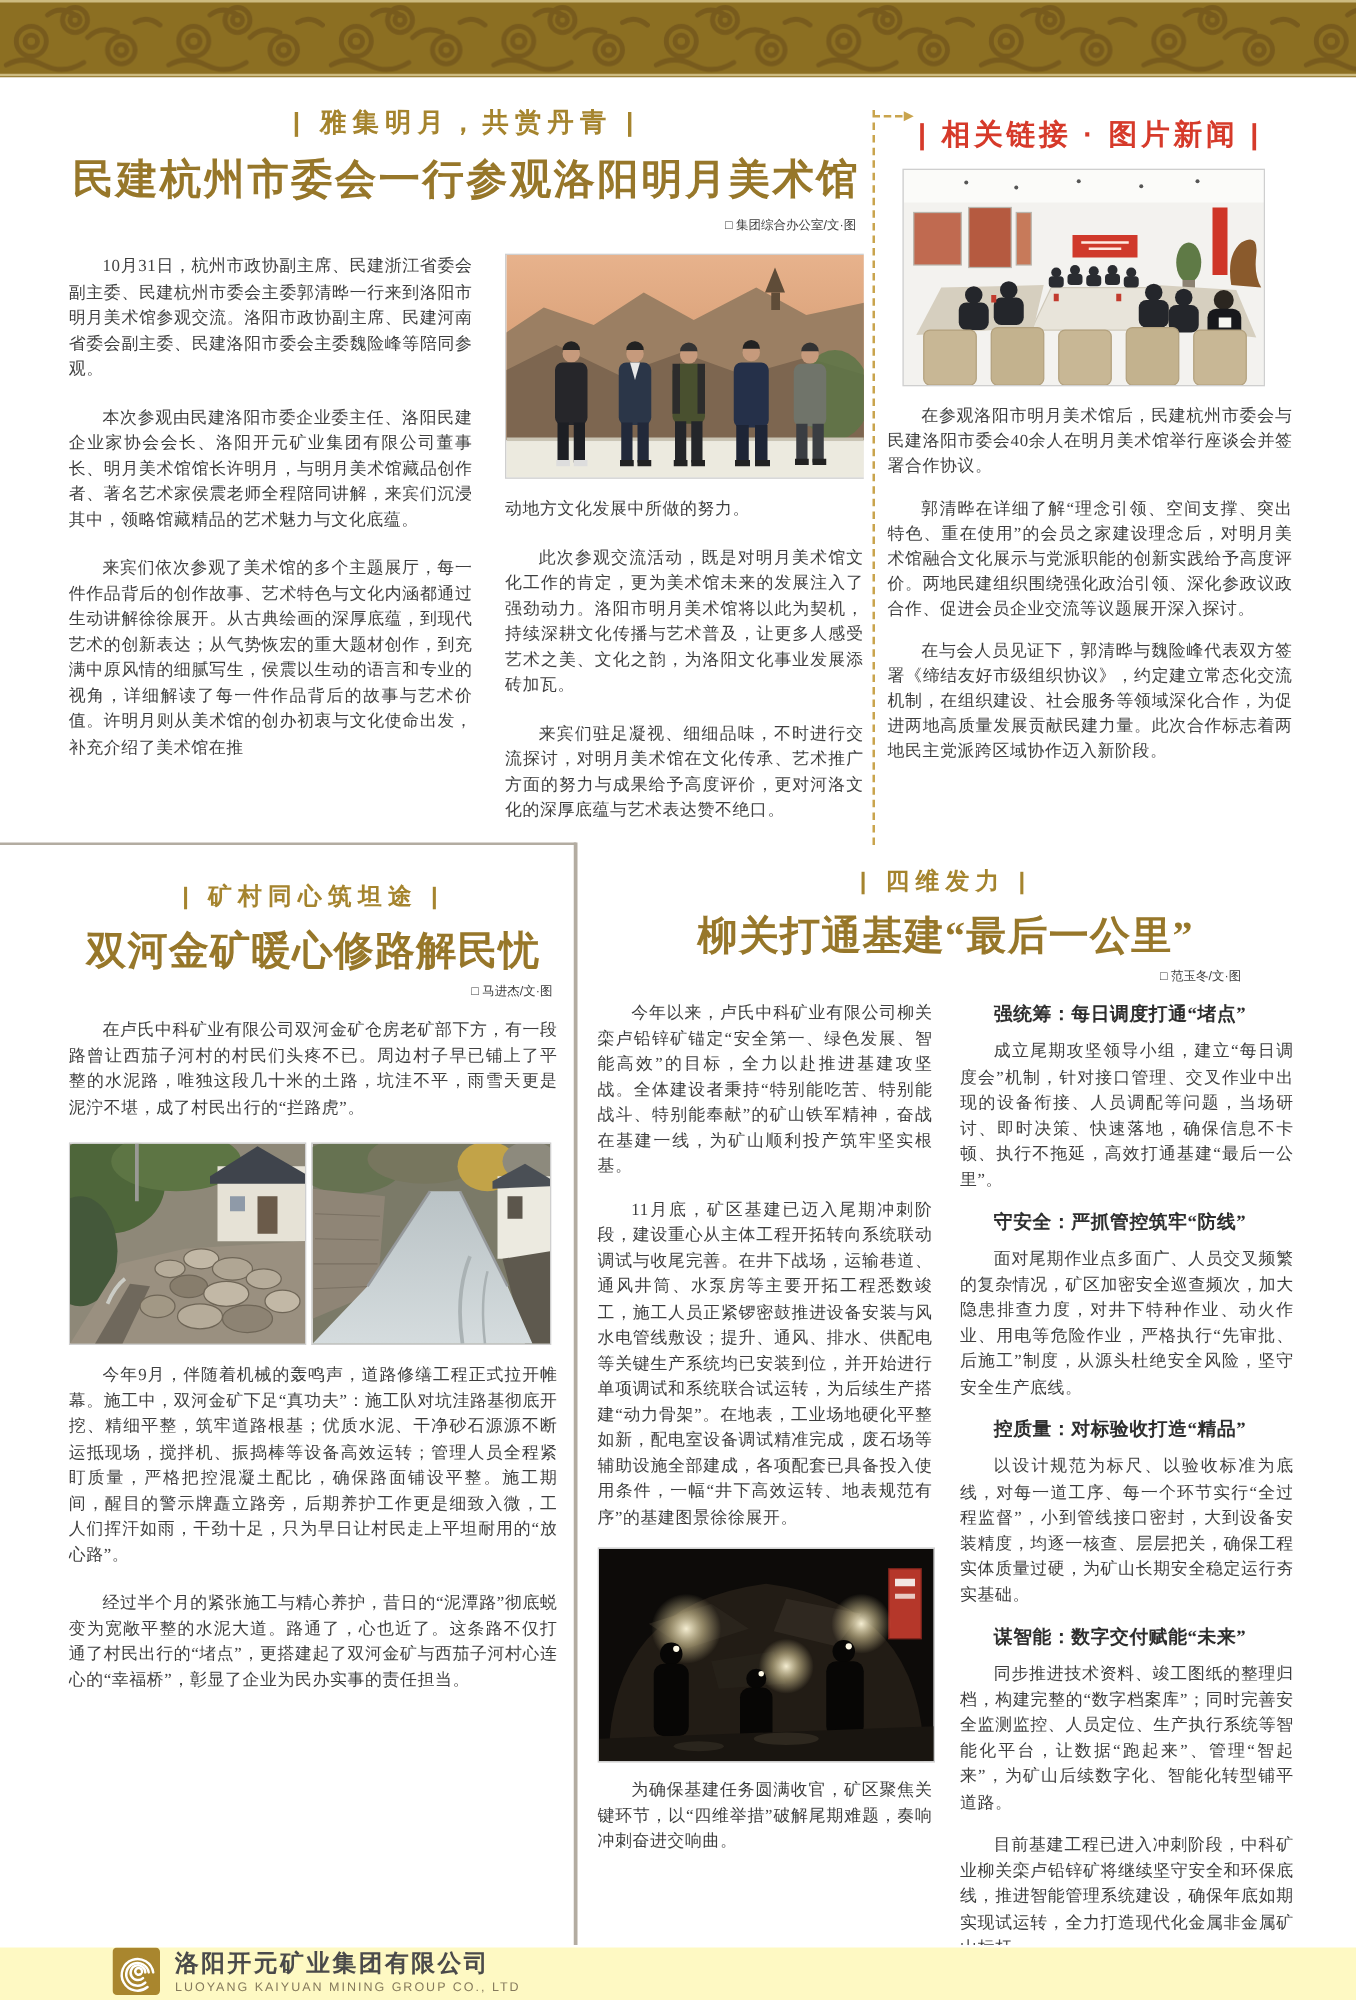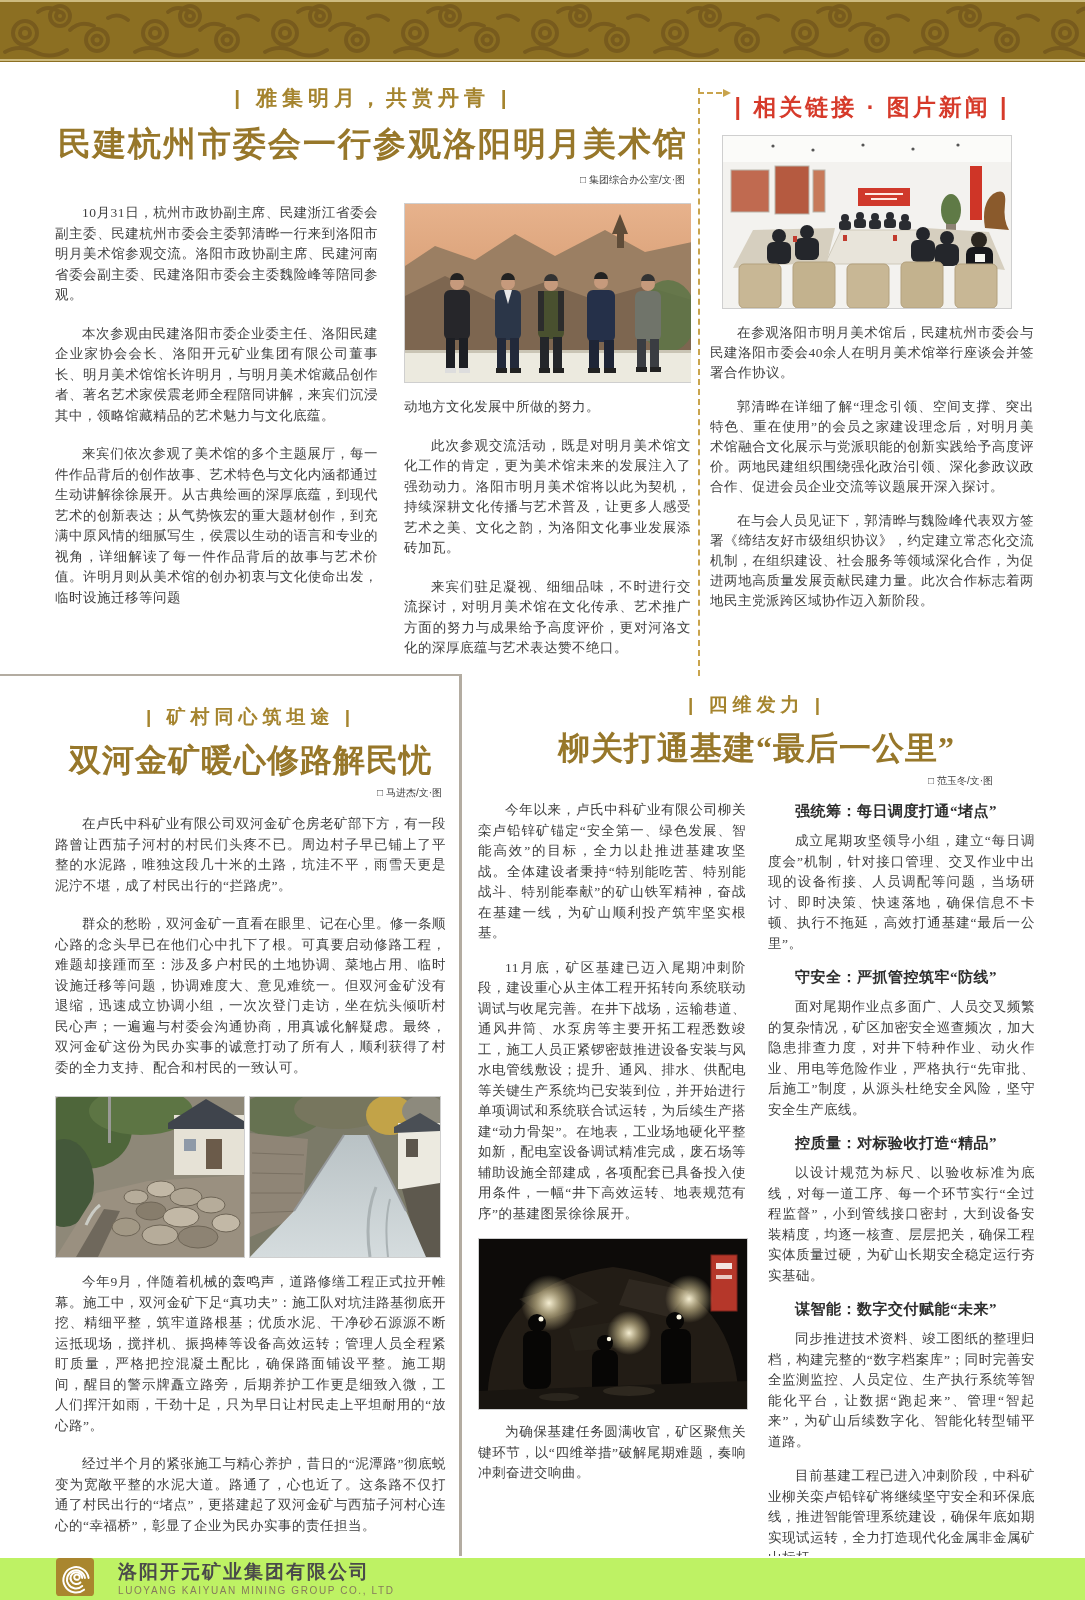--- a/index.html
+++ b/index.html
@@ -54,22 +54,22 @@
   .art3 .headline{font-size:32px;letter-spacing:1px;margin:10px 0 6px;}
   .art3 .byline{margin:0 42px 12px 0;}
   .art3 .colC{width:268px;}
   .art3 .colD{width:267px;}
   .art3 .cols{gap:22px;}
   .art3 .colC .photo{width:268px;height:170px;margin:0 0 12px 0;}
   .art3 .body p{margin-bottom:14px;}
   .subhead{font-family:Liberation Serif, serif;font-weight:bold;font-size:15px;
           color:#2e2e2e;margin:2px 0 10px;text-indent:1.8em;letter-spacing:.5px;}
   
-  .footer{position:absolute;left:0;top:1558px;width:1085px;height:42px;background:#bef264;
-          display:flex;align-items:center;padding-left:56px;box-sizing:border-box;gap:24px;}
+  .footer{position:absolute;left:0;top:1558px;width:1085px;height:42px;background:#fef9c3;
+          display:flex;align-items:center;padding-left:90px;box-sizing:border-box;gap:12px;}
   .footer .cn{font-family:"Liberation Sans",sans-serif;font-weight:bold;font-size:19px;
           color:#4a4a4a;letter-spacing:2px;line-height:1.1;}
   .footer .en{font-family:"Liberation Sans",sans-serif;font-size:10px;color:#857a5c;
           letter-spacing:1.6px;margin-top:2px;}
 </style>
 </head>
 <body>
 
 <div class="page">
 
@@ -99,21 +99,21 @@
   </div>
 
   <section class="art1">
     <div class="kicker">| 雅集明月，共赏丹青 |</div>
     <h1 class="headline">民建杭州市委会一行参观洛阳明月美术馆</h1>
     <div class="byline">□ 集团综合办公室/文·图</div>
     <div class="cols">
       <div class="colA body">
         <p>10月31日，杭州市政协副主席、民建浙江省委会副主委、民建杭州市委会主委郭清晔一行来到洛阳市明月美术馆参观交流。洛阳市政协副主席、民建河南省委会副主委、民建洛阳市委会主委魏险峰等陪同参观。</p>
         <p>本次参观由民建洛阳市委企业委主任、洛阳民建企业家协会会长、洛阳开元矿业集团有限公司董事长、明月美术馆馆长许明月，与明月美术馆藏品创作者、著名艺术家侯震老师全程陪同讲解，来宾们沉浸其中，领略馆藏精品的艺术魅力与文化底蕴。</p>
-        <p>来宾们依次参观了美术馆的多个主题展厅，每一件作品背后的创作故事、艺术特色与文化内涵都通过生动讲解徐徐展开。从古典绘画的深厚底蕴，到现代艺术的创新表达；从气势恢宏的重大题材创作，到充满中原风情的细腻写生，侯震以生动的语言和专业的视角，详细解读了每一件作品背后的故事与艺术价值。许明月则从美术馆的创办初衷与文化使命出发，临时设施迁移等问题</p>
+        <p>来宾们依次参观了美术馆的多个主题展厅，每一件作品背后的创作故事、艺术特色与文化内涵都通过生动讲解徐徐展开。从古典绘画的深厚底蕴，到现代艺术的创新表达；从气势恢宏的重大题材创作，到充满中原风情的细腻写生，侯震以生动的语言和专业的视角，详细解读了每一件作品背后的故事与艺术价值。许明月则从美术馆的创办初衷与文化使命出发，补充介绍了美术馆在推</p>
       </div>
       <div class="colB">
         <div class="photo">
           <svg width="287" height="178" viewBox="0 0 287 178">
             <defs>
                 <linearGradient id="skyg" x1="0" y1="0" x2="0" y2="1">
               <stop offset="0" stop-color="#e7b28c"></stop>
                   <stop offset="1" stop-color="#cd9166"></stop>
                 </linearGradient>
               </defs>
@@ -263,21 +263,20 @@
 
   <div class="hdiv"></div>
   <div class="vdiv"></div>
 
   <section class="art2">
     <div class="kicker">| 矿村同心筑坦途 |</div>
     <h2 class="headline">双河金矿暖心修路解民忧</h2>
     <div class="byline">□ 马进杰/文·图</div>
     <div class="body">
       <p>在卢氏中科矿业有限公司双河金矿仓房老矿部下方，有一段路曾让西茄子河村的村民们头疼不已。周边村子早已铺上了平整的水泥路，唯独这段几十米的土路，坑洼不平，雨雪天更是泥泞不堪，成了村民出行的“拦路虎”。</p>
-      <p>群众的愁盼，双河金矿一直看在眼里、记在心里。修一条顺心路的念头早已在他们心中扎下了根。可真要启动修路工程，难题却接踵而至：涉及多户村民的土地协调、菜地占用、临时设施迁移等问题，协调难度大、意见难统一。但双河金矿没有退缩，迅速成立协调小组，一次次登门走访，坐在炕头倾听村民心声；一遍遍与村委会沟通协商，用真诚化解疑虑。最终，双河金矿这份为民办实事的诚意打动了所有人，顺利获得了村委的全力支持、配合和村民的一致认可。</p>
     </div>
     <div class="photo-row">
       <div class="photo ph-a">
         <svg width="188" height="160" viewBox="0 0 188 160">
           <rect width="188" height="160" fill="#8e8878"></rect>
           <ellipse cx="30" cy="32" rx="46" ry="40" fill="#4e663a"></ellipse>
           <ellipse cx="85" cy="14" rx="52" ry="24" fill="#5d7544"></ellipse>
           <ellipse cx="8" cy="86" rx="30" ry="44" fill="#44583a"></ellipse>
           <rect x="118" y="18" width="70" height="60" fill="#e6e2d6"></rect>
           <polygon points="112,26 150,2 188,24 188,32 112,32" fill="#3f444c"></polygon>

